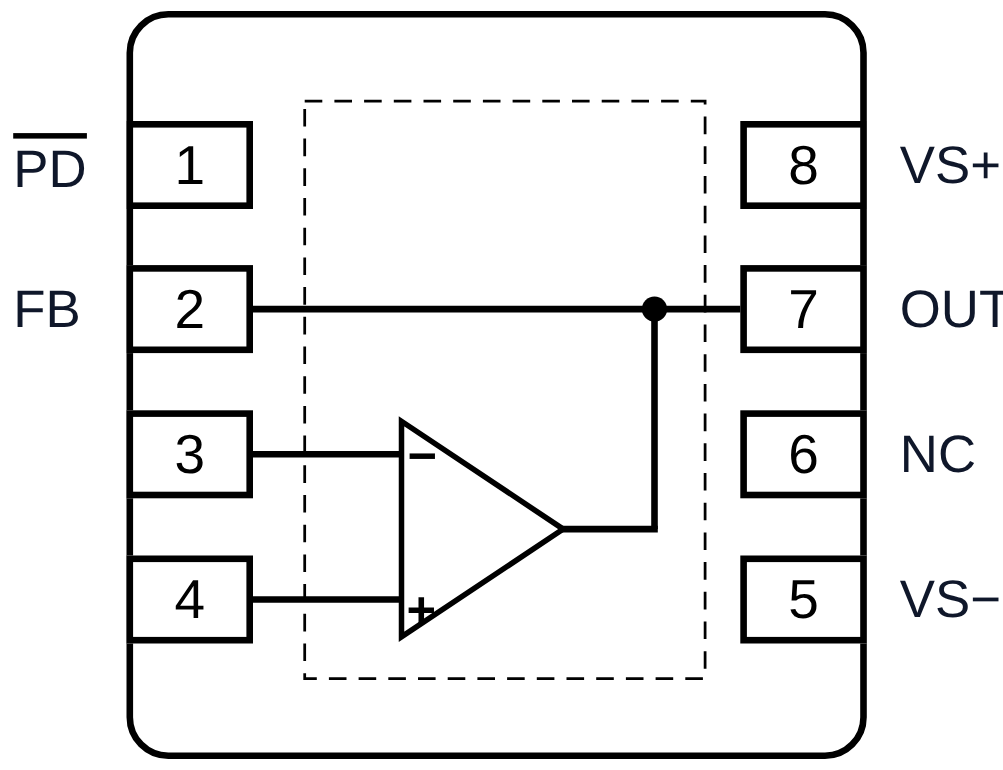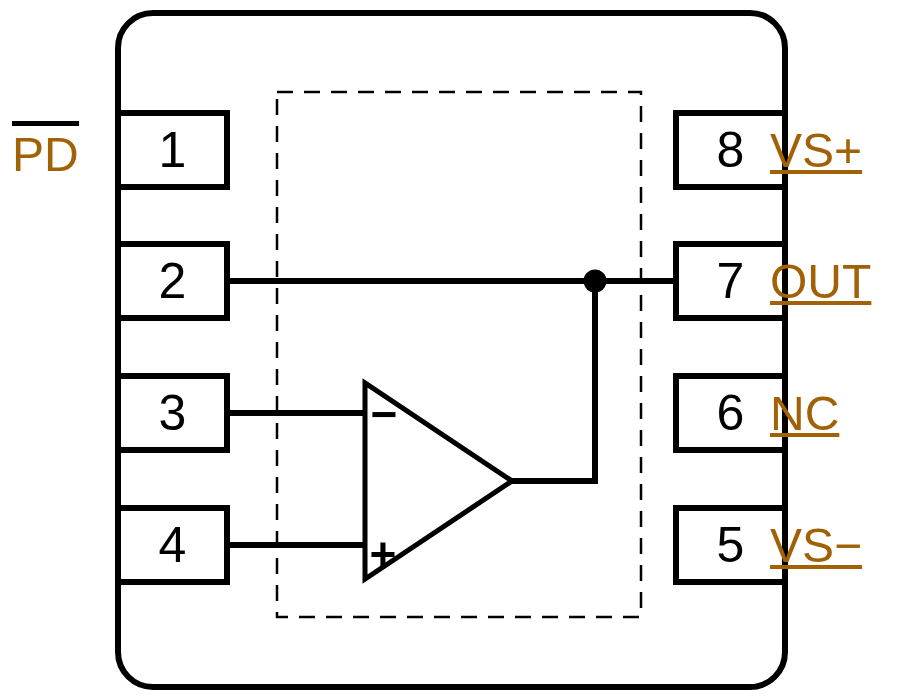--- a/index.html
+++ b/index.html
@@ -52,25 +52,25 @@
   .row-1 { top: 110px; }
   .row-2 { top: 241px; }
   .row-3 { top: 373px; }
   .row-4 { top: 505px; }
   .pin-label {
     position: absolute;
     height: 80px;
     display: flex;
     align-items: center;
     font-size: 48px;
-    color: #a16207;
+    color: #0f172a;
     white-space: nowrap;
   }
   .pin-label.left  { left: 12px; }
-  .pin-label.right { left: 770px; text-decoration: underline; }
+  .pin-label.right { left: 818px; }
   .overline {
     display: inline-block;
     border-top: 5px solid #000;
     padding-top: 5px;
     line-height: 1.0;
   }
   .opamp-sign {
     position: absolute;
     width: 40px;
     height: 40px;
@@ -135,19 +135,20 @@
   <div class="pin-box right row-3">
     <span>6</span>
   </div>
   <div class="pin-box right row-4">
     <span>5</span>
   </div>
 
   <div class="pin-label left row-1">
     <span class="overline">PD</span>
   </div>
+  <div class="pin-label left row-2">FB</div>
 
   <div class="pin-label right row-1">VS+</div>
   <div class="pin-label right row-2">OUT</div>
   <div class="pin-label right row-4">VS−</div>
   <div class="pin-label right row-3">NC</div>
 
 </div>
 
 </body></html>

